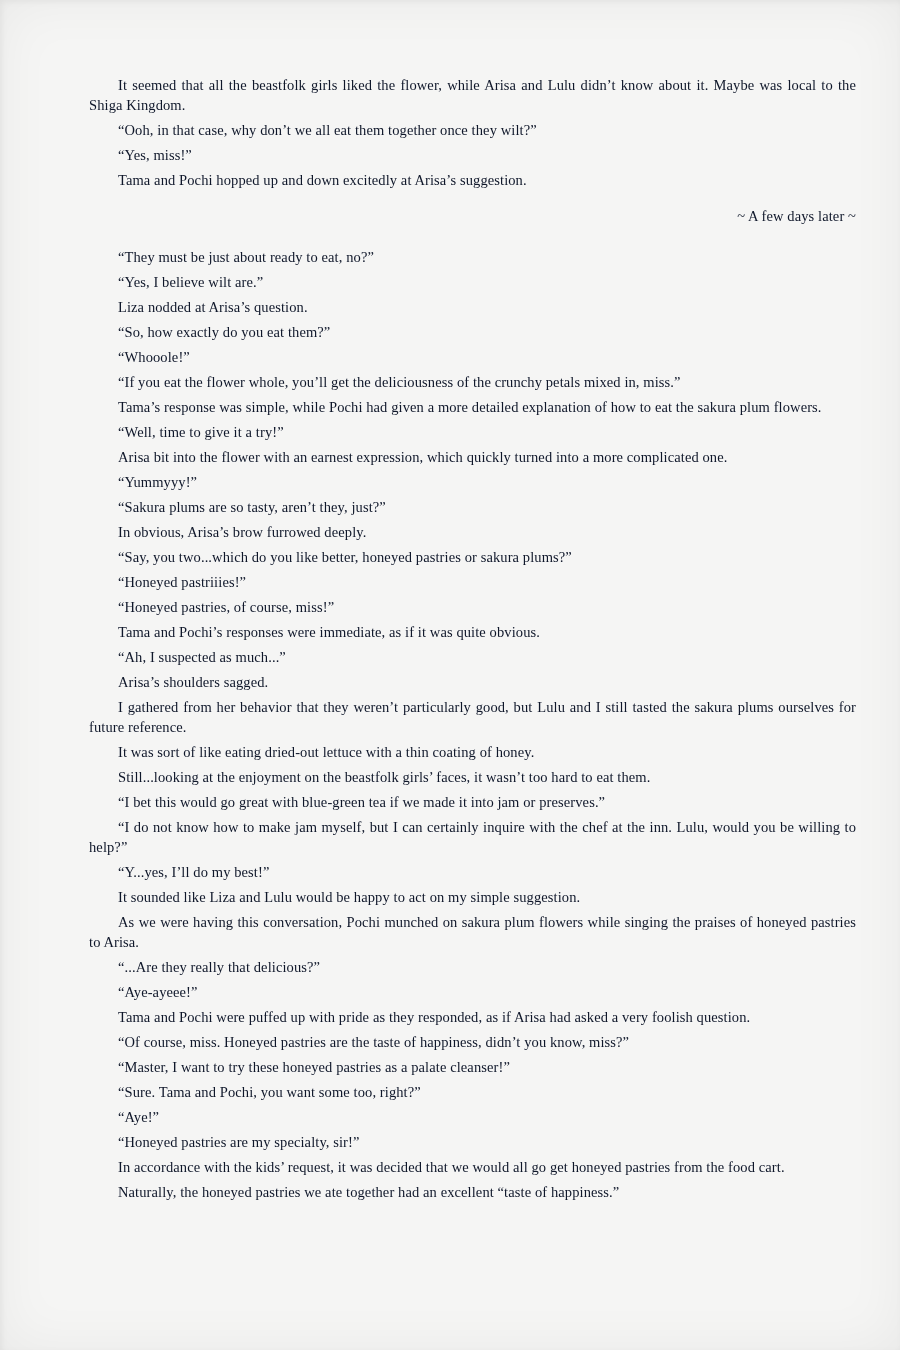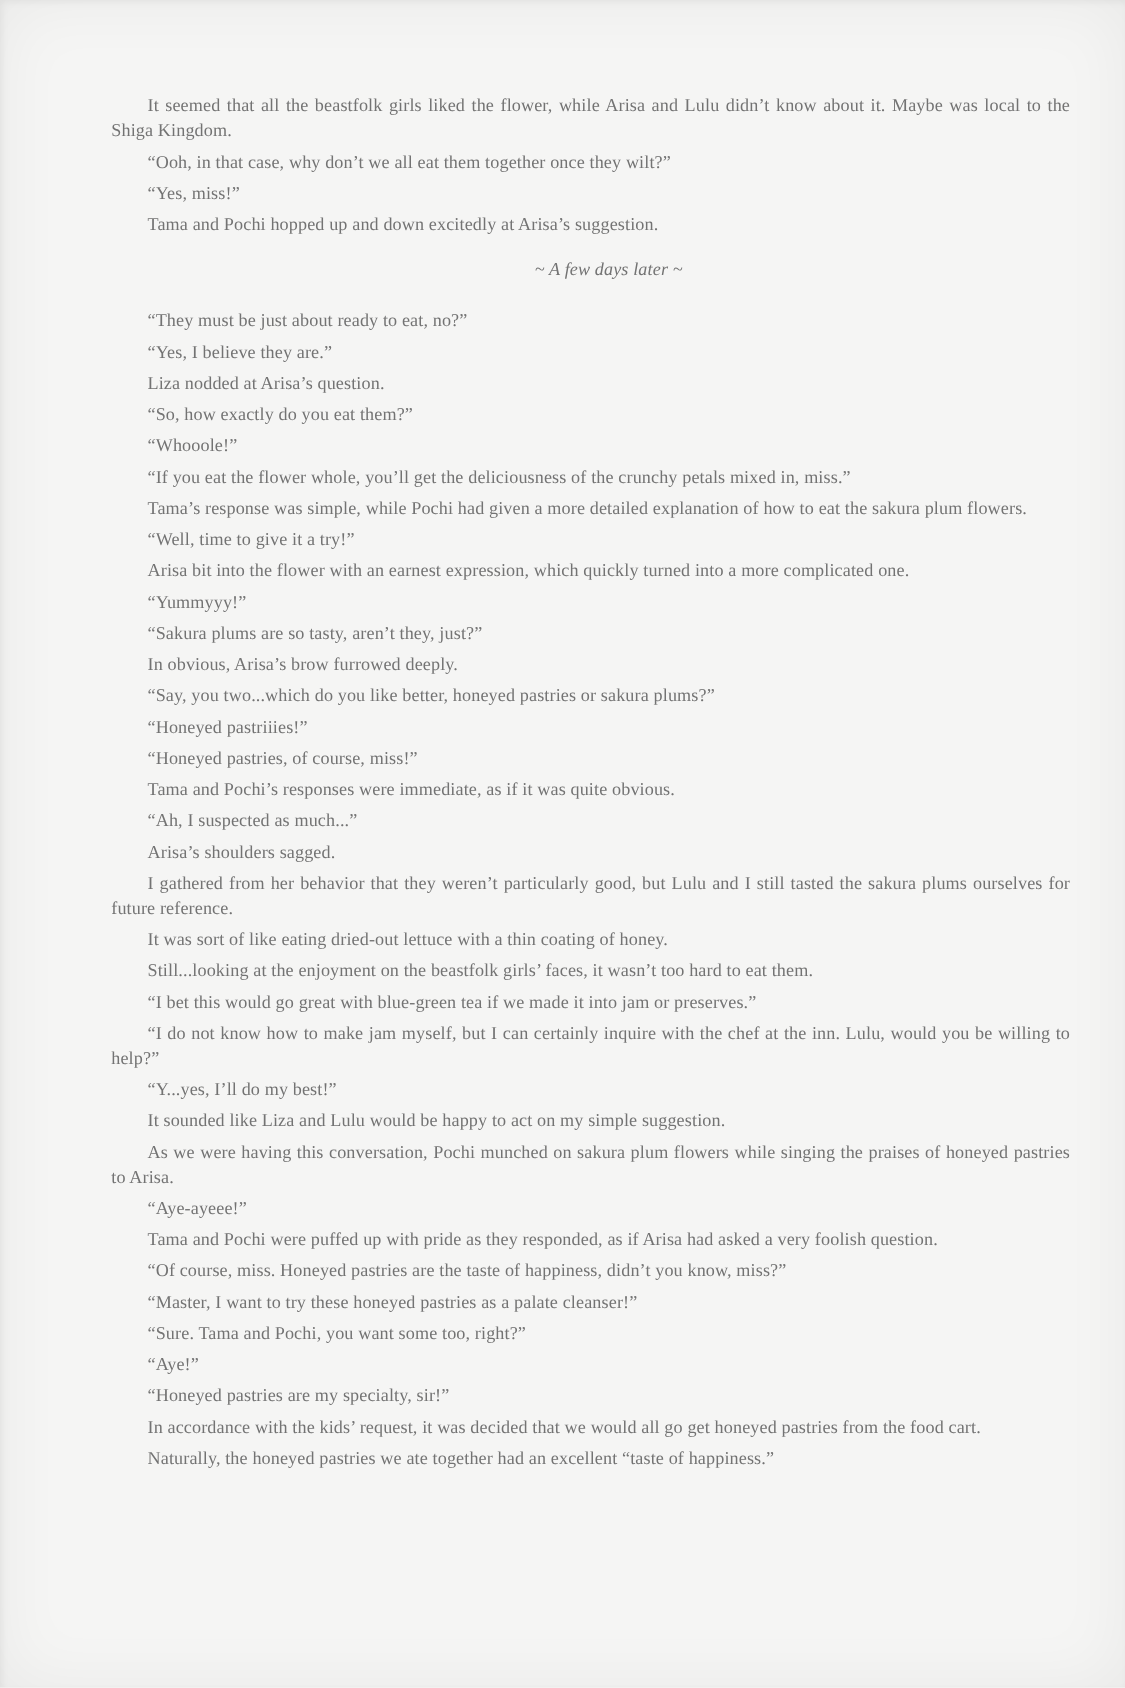--- a/index.html
+++ b/index.html
@@ -28,36 +28,35 @@
     text-align: justify;
     letter-spacing: 0.1px;
   }
   .text-column p {
     margin: 0 0 5px 0;
     text-indent: 29px;
   }
   .text-column p.scene-break {
     margin-top: 16px;
     margin-bottom: 21px;
-    text-align: center;
-    font-style: italic;
+    text-align: right;
   }
 </style>
 </head>
 <body style="background: rgb(245, 245, 244);">
 
-<div class="page" style="color: #737373;">
+<div class="page" style="color: #0f172a;">
   <div class="text-column" id="paragraph-container">
       <p>It seemed that all the beastfolk girls liked the flower, while Arisa and Lulu didn’t know about it. Maybe was local to the Shiga Kingdom.</p>
       <p>“Ooh, in that case, why don’t we all eat them together once they wilt?”</p>
       <p>“Yes, miss!”</p>
       <p>Tama and Pochi hopped up and down excitedly at Arisa’s suggestion.</p>
       <p class="scene-break">~ A few days later ~</p>
       <p>“They must be just about ready to eat, no?”</p>
-      <p>“Yes, I believe they are.”</p>
+      <p>“Yes, I believe wilt are.”</p>
       <p>Liza nodded at Arisa’s question.</p>
       <p>“So, how exactly do you eat them?”</p>
       <p>“Whooole!”</p>
       <p>“If you eat the flower whole, you’ll get the deliciousness of the crunchy petals mixed in, miss.”</p>
       <p>Tama’s response was simple, while Pochi had given a more detailed explanation of how to eat the sakura plum flowers.</p>
       <p>“Well, time to give it a try!”</p>
       <p>Arisa bit into the flower with an earnest expression, which quickly turned into a more complicated one.</p>
       <p>“Yummyyy!”</p>
       <p>“Sakura plums are so tasty, aren’t they, just?”</p>
       <p>In obvious, Arisa’s brow furrowed deeply.</p>
@@ -68,20 +67,21 @@
       <p>“Ah, I suspected as much...”</p>
       <p>Arisa’s shoulders sagged.</p>
       <p>I gathered from her behavior that they weren’t particularly good, but Lulu and I still tasted the sakura plums ourselves for future reference.</p>
       <p>It was sort of like eating dried-out lettuce with a thin coating of honey.</p>
       <p>Still...looking at the enjoyment on the beastfolk girls’ faces, it wasn’t too hard to eat them.</p>
       <p>“I bet this would go great with blue-green tea if we made it into jam or preserves.”</p>
       <p>“I do not know how to make jam myself, but I can certainly inquire with the chef at the inn. Lulu, would you be willing to help?”</p>
       <p>“Y...yes, I’ll do my best!”</p>
       <p>It sounded like Liza and Lulu would be happy to act on my simple suggestion.</p>
       <p>As we were having this conversation, Pochi munched on sakura plum flowers while singing the praises of honeyed pastries to Arisa.</p>
+      <p>“...Are they really that delicious?”</p>
       <p>“Aye-ayeee!”</p>
       <p>Tama and Pochi were puffed up with pride as they responded, as if Arisa had asked a very foolish question.</p>
       <p>“Of course, miss. Honeyed pastries are the taste of happiness, didn’t you know, miss?”</p>
       <p>“Master, I want to try these honeyed pastries as a palate cleanser!”</p>
       <p>“Sure. Tama and Pochi, you want some too, right?”</p>
       <p>“Aye!”</p>
       <p>“Honeyed pastries are my specialty, sir!”</p>
       <p>In accordance with the kids’ request, it was decided that we would all go get honeyed pastries from the food cart.</p>
       <p>Naturally, the honeyed pastries we ate together had an excellent “taste of happiness.”</p>
     </div>

